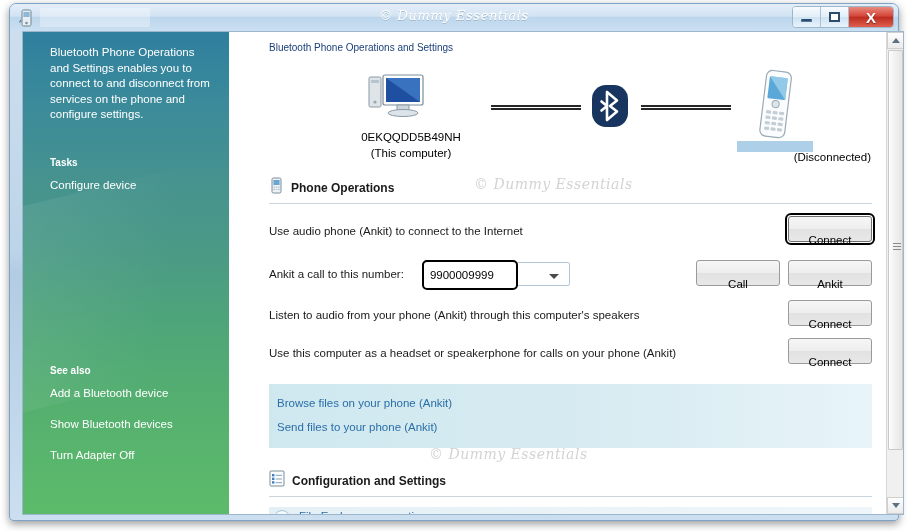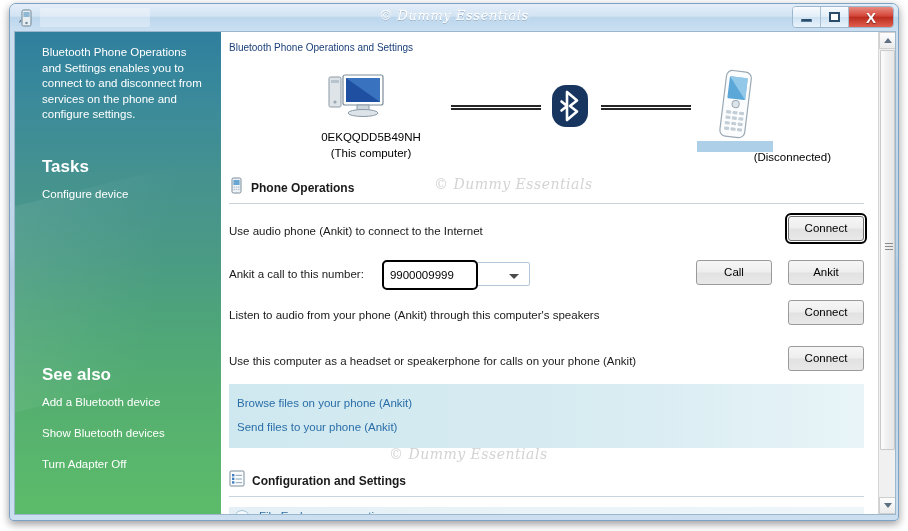--- a/index.html
+++ b/index.html
@@ -107,26 +107,27 @@
     font-size: 15px;
     font-weight: bold;
     font-family: "Liberation Sans", sans-serif;
     text-shadow: 0 1px 1px rgba(0,0,0,0.45);
     line-height: 1;
   }
 
   
   #client {
     position: absolute;
-    left: 4px; top: 27px;
+    left: 12px; top: 27px;
     width: 882px; height: 484px;
     background: #ffffff;
     border: 1px solid #9cb6cc;
     display: flex;
     overflow: hidden;
+    gap: 32px;
   }
 
   
   #sidebar {
     width: 206px;
     flex: 0 0 206px;
     background: linear-gradient(to bottom,
         #2f7f9e 0%, #3a8a9b 14%, #45928f 30%,
         #4a9a85 46%, #4fa678 62%, #55b06f 78%, #5cbb6a 100%);
     color: #ffffff;
@@ -144,21 +145,21 @@
     pointer-events: none;
   }
   #sidebar-desc {
     font-size: 11.5px;
     line-height: 15.5px;
     margin: 0 0 34px 0;
     color: #ffffff;
     position: relative; z-index: 2;
   }
   .side-head {
-    font-size: 17px;
+    font-size: 10px;
     font-weight: bold;
     margin: 0 0 10px 0;
     position: relative; z-index: 2;
   }
   .side-link {
     font-size: 11.5px;
     line-height: 15px;
     margin: 0 0 11px 0;
     color: #ffffff;
     cursor: pointer;
@@ -275,23 +276,23 @@
     font-size: 11.5px;
     color: #1a1a1a;
   }
   .btn {
     font-family: "Liberation Sans", sans-serif;
     font-size: 11.5px;
     color: #000;
     background: linear-gradient(to bottom, #f6f6f6 0%, #eeeeee 48%, #e2e2e2 52%, #e8e8e8 100%);
     border: 1px solid #9a9a9a;
     border-radius: 3px;
-    padding: 0;
+    padding: 12px;
     height: 25px;
-    width: 76px;
+    width: 84px;
     cursor: pointer;
     text-align: center;
     line-height: 23px;
   }
   .btn.focused {
     outline: 2px solid #000;
     outline-offset: 1px;
     border-color: #707070;
   }
 
@@ -326,21 +327,21 @@
     background: #ffffff;
     font-family: "Liberation Sans", sans-serif;
     font-size: 11.5px;
     color: #000;
     padding: 0 6px;
     outline: none;
   }
 
   
   #link-block {
-    margin: 8px 14px 0 8px;
+    margin: 16px 14px 0 8px;
     background: linear-gradient(to right, #cfe8ef 0%, #d8ecf2 60%, #e8f4f8 100%);
     padding: 7px 12px 9px 8px;
   }
   .blue-link {
     font-size: 11.5px;
     color: #2b6ea8;
     line-height: 24px;
     cursor: pointer;
   }
 
@@ -577,21 +578,21 @@
 
             <button class="btn" style="position:absolute; right:92px; top:4px;">Call</button>
             <button class="btn" style="position:absolute; right:0; top:4px;">Ankit</button>
           </div>
 
           <div class="op-row" style="margin-top:8px;">
             <span class="op-text">Listen to audio from your phone (Ankit) through this computer's speakers</span>
             <button class="btn" style="position:absolute; right:0; top:0;">Connect</button>
           </div>
 
-          <div class="op-row" style="margin-top:16px;">
+          <div class="op-row" style="margin-top:8px;">
             <span class="op-text">Use this computer as a headset or speakerphone for calls on your phone (Ankit)</span>
             <button class="btn" style="position:absolute; right:0; top:0;">Connect</button>
           </div>
 
           <div id="link-block">
             <div class="blue-link">Browse files on your phone (Ankit)</div>
             <div class="blue-link">Send files to your phone (Ankit)</div>
           </div>
 
           <div class="section" style="margin-top:22px;">

